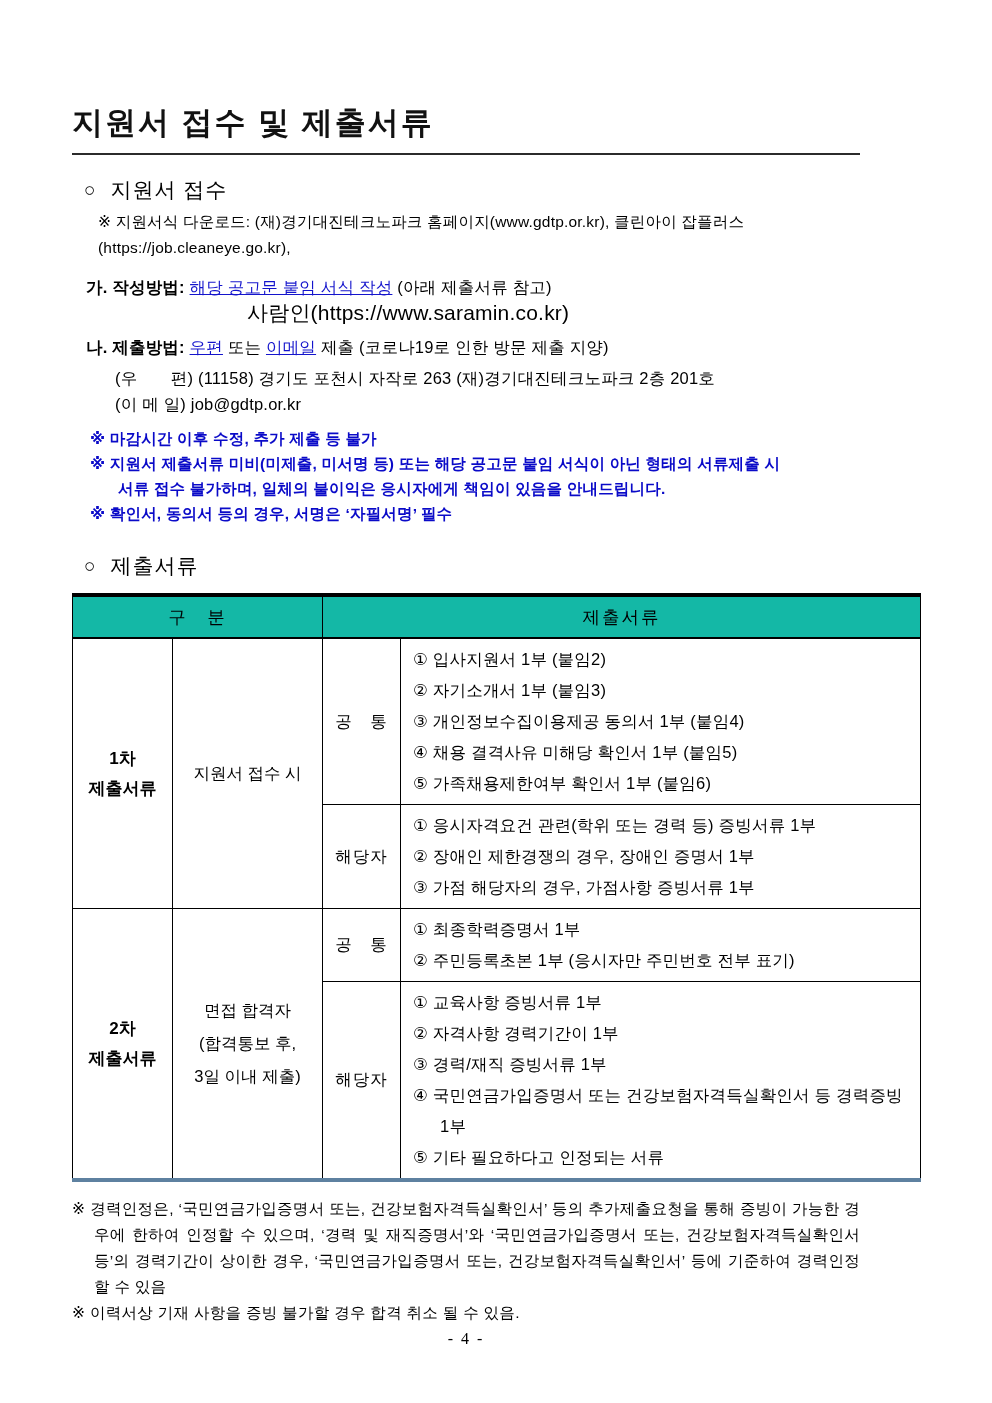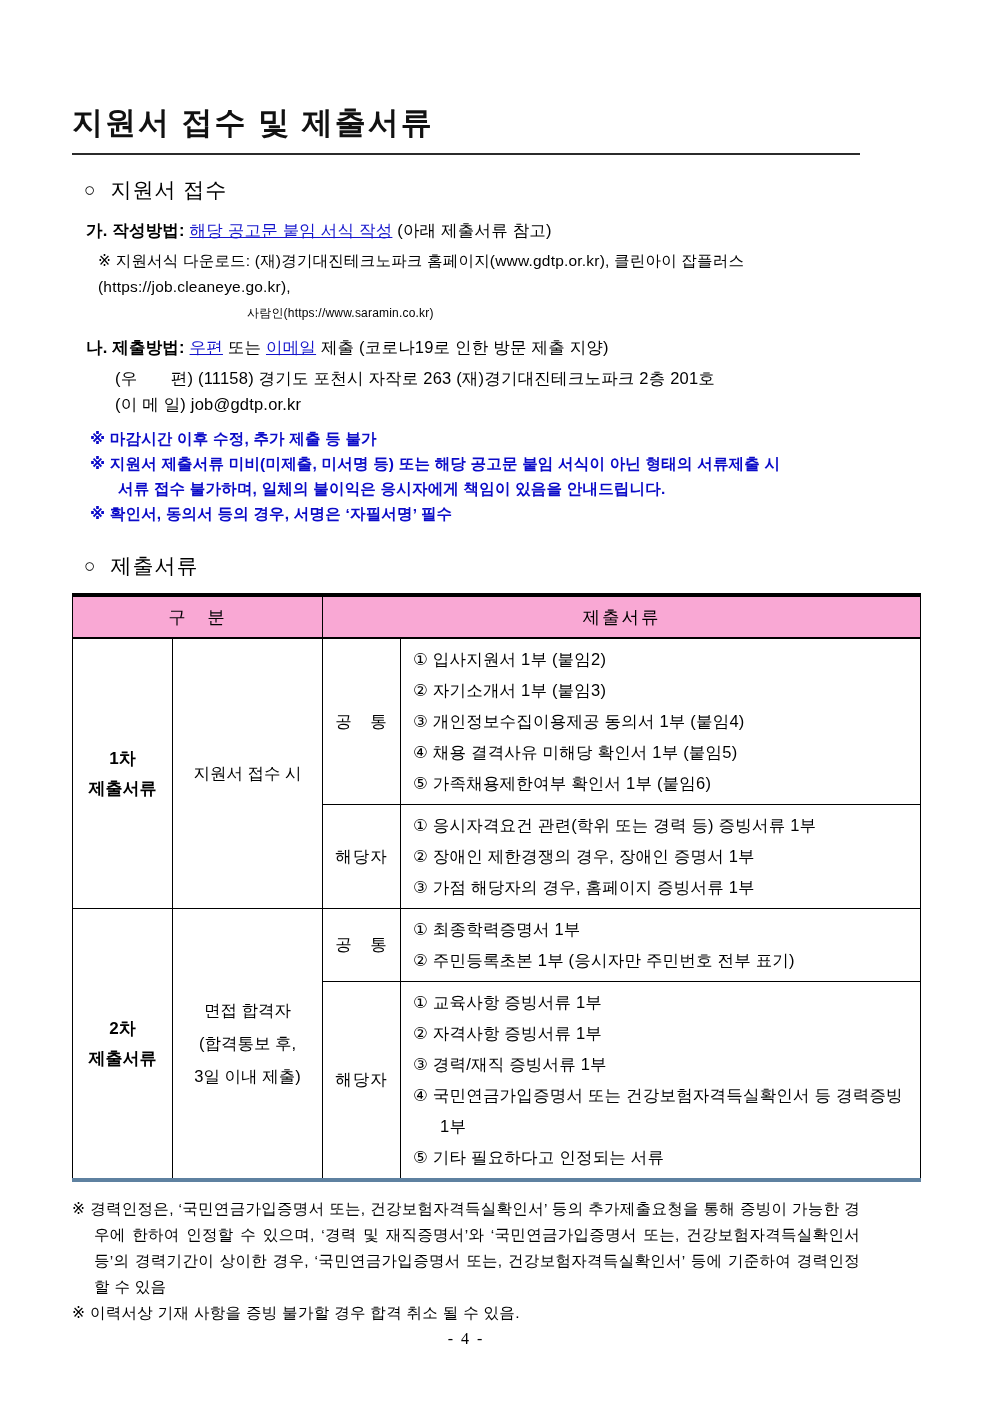--- a/index.html
+++ b/index.html
@@ -19,21 +19,21 @@
 
   .sec-head {
     margin-top: 21px; padding-left: 12px;
     font-size: 21px; letter-spacing: 1px; display: flex; align-items: center; gap: 14px;
   }
   .sec-head .bullet { font-size: 19px; }
 
   .line { font-size: 16.5px; line-height: 26px; letter-spacing: 0.2px; }
   .ln-ga  { margin-top: 13px; padding-left: 14px; }
   .ln-dl1 { margin-top: 5px; padding-left: 26px; font-size: 15.5px; }
-  .ln-dl2 { padding-left: 175px; font-size: 12px; }
+  .ln-dl2 { padding-left: 175px; font-size: 21px; }
   .ln-na  { margin-top: 8px; padding-left: 14px; }
   .ln-postal { margin-top: 5px; padding-left: 43px; }
   .ln-postal2 { padding-left: 205px; }
   .ln-email { padding-left: 43px; }
 
   .bold { font-weight: bold; }
   .link { color: #1414cc; text-decoration: underline; cursor: pointer; }
 
   .warn {
     color: #0a0ac8; font-weight: bold; font-size: 15.5px; line-height: 25px;
@@ -42,21 +42,21 @@
   .warn-first { margin-top: 9px; }
 
   .docs-table {
     border-collapse: collapse; table-layout: fixed;
     width: 848px; margin-top: 13px; margin-left: 0;
     border-top: 4px solid #000;
     border-bottom: 4px solid #5e81a0;
   }
   .docs-table th, .docs-table td { border: 1px solid #000; }
   .docs-table thead th {
-    background: #f9a8d4; height: 43px; font-weight: normal;
+    background: #14b8a6; height: 43px; font-weight: normal;
     font-size: 17.5px; letter-spacing: 2px; border-bottom: 2px solid #000;
   }
   .col-phase { width: 100px; } .col-timing { width: 150px; }
   .col-who { width: 78px; } .col-items { width: 520px; }
   td.phase {
     font-weight: bold; text-align: center; vertical-align: middle;
     white-space: pre-line; font-size: 17px; line-height: 30px;
   }
   td.timing {
     text-align: center; vertical-align: middle; white-space: pre-line;
@@ -87,27 +87,27 @@
   <div class="content">
 
     <h1 class="doc-title">지원서 접수 및 제출서류</h1>
     <div class="title-rule"></div>
 
     <div class="sec-head">
       <span class="bullet">○</span>
       <span>지원서 접수</span>
     </div>
 
+    <div class="line ln-dl1">※ 지원서식 다운로드: (재)경기대진테크노파크 홈페이지(www.gdtp.or.kr), 클린아이 잡플러스(https://job.cleaneye.go.kr),</div>
+
     <div class="line ln-ga">
       <span class="bold">가. 작성방법:</span>
       <span class="link">해당 공고문 붙임 서식 작성</span>
       <span>(아래 제출서류 참고)</span>
     </div>
-
-    <div class="line ln-dl1">※ 지원서식 다운로드: (재)경기대진테크노파크 홈페이지(www.gdtp.or.kr), 클린아이 잡플러스(https://job.cleaneye.go.kr),</div>
     <div class="line ln-dl2">사람인(https://www.saramin.co.kr)</div>
 
     <div class="line ln-na">
       <span class="bold">나. 제출방법:</span>
       <span class="link">우편</span>
       <span>또는</span>
       <span class="link">이메일</span>
       <span>제출 (코로나19로 인한 방문 제출 지양)</span>
     </div>
 
@@ -156,40 +156,40 @@
             <div class="doc-item">③ 개인정보수집이용제공 동의서 1부 (붙임4)</div>
             <div class="doc-item">④ 채용 결격사유 미해당 확인서 1부 (붙임5)</div>
             <div class="doc-item">⑤ 가족채용제한여부 확인서 1부 (붙임6)</div>
           </td>
         </tr>
         <tr>
           <td class="who">해당자</td>
           <td class="items">
             <div class="doc-item">① 응시자격요건 관련(학위 또는 경력 등) 증빙서류 1부</div>
             <div class="doc-item">② 장애인 제한경쟁의 경우, 장애인 증명서 1부</div>
-            <div class="doc-item">③ 가점 해당자의 경우, 홈페이지 증빙서류 1부</div>
+            <div class="doc-item">③ 가점 해당자의 경우, 가점사항 증빙서류 1부</div>
           </td>
         </tr>
         <tr>
           <td class="phase" rowspan="2">2차
 제출서류</td>
           <td class="timing" rowspan="2">면접 합격자
 (합격통보 후,
 3일 이내 제출)</td>
           <td class="who">공　통</td>
           <td class="items">
             <div class="doc-item">① 최종학력증명서 1부</div>
             <div class="doc-item">② 주민등록초본 1부 (응시자만 주민번호 전부 표기)</div>
           </td>
         </tr>
         <tr>
           <td class="who">해당자</td>
           <td class="items">
             <div class="doc-item">① 교육사항 증빙서류 1부</div>
-            <div class="doc-item">② 자격사항 증빙서류 1부</div>
+            <div class="doc-item">② 자격사항 경력기간이 1부</div>
             <div class="doc-item">③ 경력/재직 증빙서류 1부</div>
             <div class="doc-item">④ 국민연금가입증명서 또는 건강보험자격득실확인서 등 경력증빙 1부</div>
             <div class="doc-item">⑤ 기타 필요하다고 인정되는 서류</div>
           </td>
         </tr>
       </tbody>
     </table>
 
     <div class="footnotes">
       <div class="footnote">※ 경력인정은, ‘국민연금가입증명서 또는, 건강보험자격득실확인서’ 등의 추가제출요청을 통해 증빙이 가능한 경우에 한하여 인정할 수 있으며, ‘경력 및 재직증명서’와 ‘국민연금가입증명서 또는, 건강보험자격득실확인서 등’의 경력기간이 상이한 경우, ‘국민연금가입증명서 또는, 건강보험자격득실확인서’ 등에 기준하여 경력인정 할 수 있음</div>

